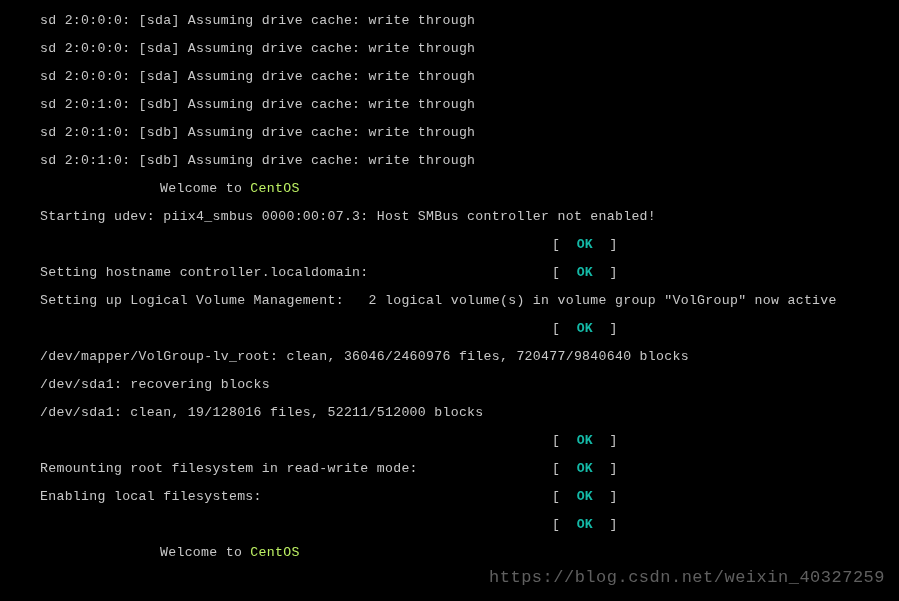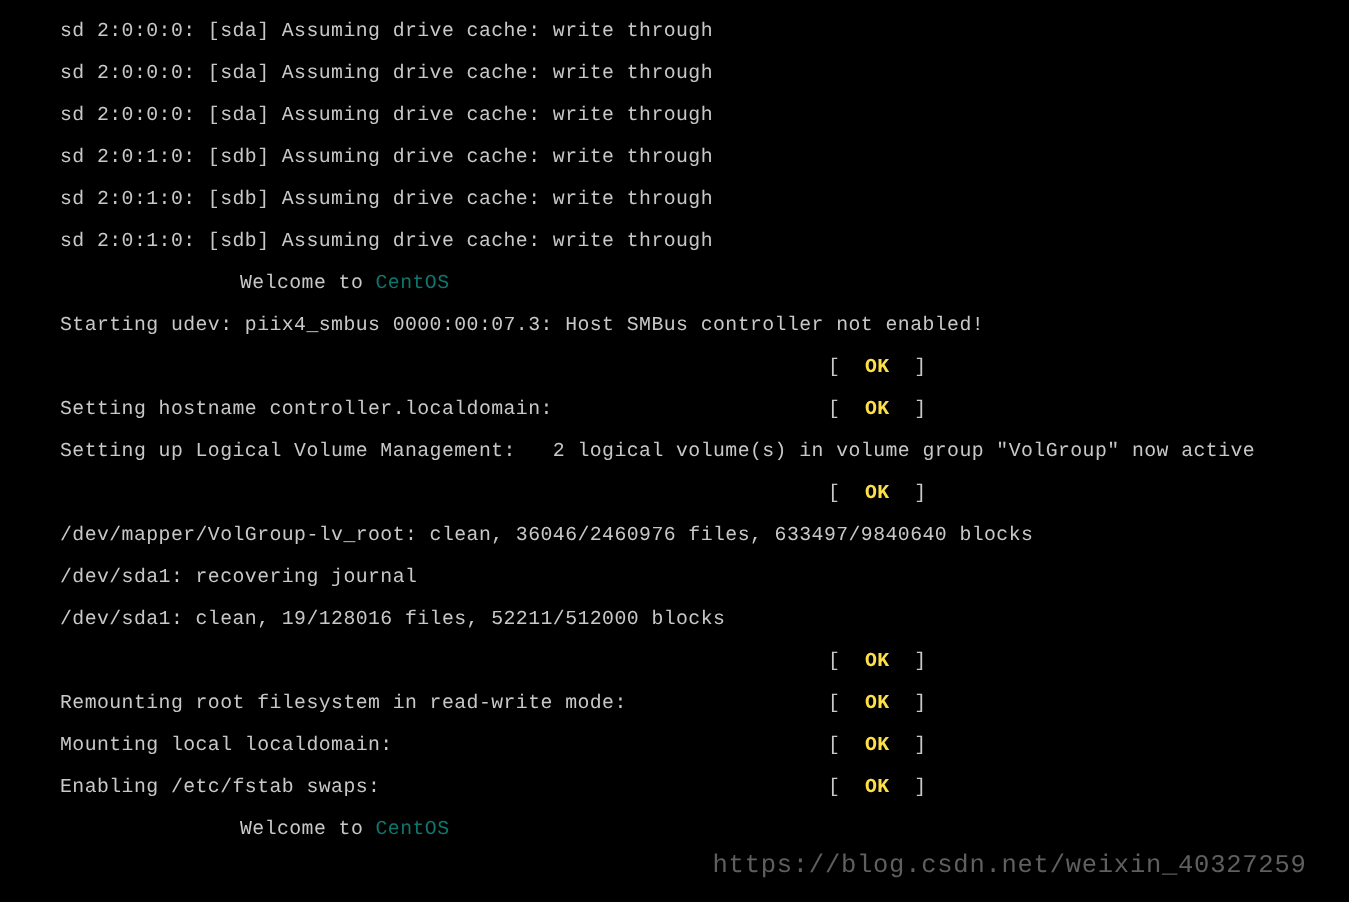--- a/index.html
+++ b/index.html
@@ -1,47 +1,47 @@
 <!DOCTYPE html>
 <html><head>
 <meta charset="utf-8">
 <style>
 html,body{margin:0;padding:0;background:#000;color:#c8c8c8;font-family:"Courier New",Consolas,monospace;font-size:13.2px;line-height:14px;letter-spacing:0.3px;width:899px;height:601px;overflow:hidden}
 .term{white-space:pre;padding:0 0 0 40px;position:relative}
 .row{display:block;height:14px}
-.cyan{color:#0f766e}
-.ok{color:#fde047;font-weight:bold}
+.cyan{color:#bef264}
+.ok{color:#14b8a6;font-weight:bold}
 .brk{color:#c8c8c8}
 .status{position:absolute;left:552px}
 .centos{margin-left:120px}
-.watermark{position:absolute;right:28px;bottom:16px;color:#888;font-family:"Courier New",monospace;font-size:17px;opacity:.7;letter-spacing:0.5px}
+.watermark{position:absolute;right:14px;bottom:16px;color:#888;font-family:"Courier New",monospace;font-size:17px;opacity:.7;letter-spacing:0.5px}
 </style>
 </head>
 <body>
 
 <div class="term">
 <span class="row">sd 2:0:0:0: [sda] Assuming drive cache: write through</span>
 <span class="row">sd 2:0:0:0: [sda] Assuming drive cache: write through</span>
 <span class="row">sd 2:0:0:0: [sda] Assuming drive cache: write through</span>
 <span class="row">sd 2:0:1:0: [sdb] Assuming drive cache: write through</span>
 <span class="row">sd 2:0:1:0: [sdb] Assuming drive cache: write through</span>
 <span class="row">sd 2:0:1:0: [sdb] Assuming drive cache: write through</span>
 <span class="row"><span class="centos"><span>Welcome to </span><span class="cyan">CentOS</span></span></span>
 <span class="row">Starting udev: piix4_smbus 0000:00:07.3: Host SMBus controller not enabled!</span>
 <span class="row"><span class="status"><span class="brk">[  </span><span class="ok">OK</span><span class="brk">  ]</span></span></span>
 <span class="row"><span>Setting hostname controller.localdomain: </span><span class="status"><span class="brk">[  </span><span class="ok">OK</span><span class="brk">  ]</span></span></span>
 <span class="row">Setting up Logical Volume Management:   2 logical volume(s) in volume group "VolGroup" now active</span>
 <span class="row"><span class="status"><span class="brk">[  </span><span class="ok">OK</span><span class="brk">  ]</span></span></span>
-<span class="row">/dev/mapper/VolGroup-lv_root: clean, 36046/2460976 files, 633497/9840640 blocks</span>
-<span class="row">/dev/sda1: recovering journal</span>
+<span class="row">/dev/mapper/VolGroup-lv_root: clean, 36046/2460976 files, 720477/9840640 blocks</span>
+<span class="row">/dev/sda1: recovering blocks</span>
 <span class="row">/dev/sda1: clean, 19/128016 files, 52211/512000 blocks</span>
 <span class="row"><span class="status"><span class="brk">[  </span><span class="ok">OK</span><span class="brk">  ]</span></span></span>
 <span class="row"><span>Remounting root filesystem in read-write mode: </span><span class="status"><span class="brk">[  </span><span class="ok">OK</span><span class="brk">  ]</span></span></span>
-<span class="row"><span>Mounting local localdomain: </span><span class="status"><span class="brk">[  </span><span class="ok">OK</span><span class="brk">  ]</span></span></span>
-<span class="row"><span>Enabling /etc/fstab swaps: </span><span class="status"><span class="brk">[  </span><span class="ok">OK</span><span class="brk">  ]</span></span></span>
+<span class="row"><span>Enabling local filesystems: </span><span class="status"><span class="brk">[  </span><span class="ok">OK</span><span class="brk">  ]</span></span></span>
+<span class="row"><span class="status"><span class="brk">[  </span><span class="ok">OK</span><span class="brk">  ]</span></span></span>
 <span class="row"><span class="centos"><span>Welcome to </span><span class="cyan">CentOS</span></span></span>
 
 
 
 
 
 
 
 
 

